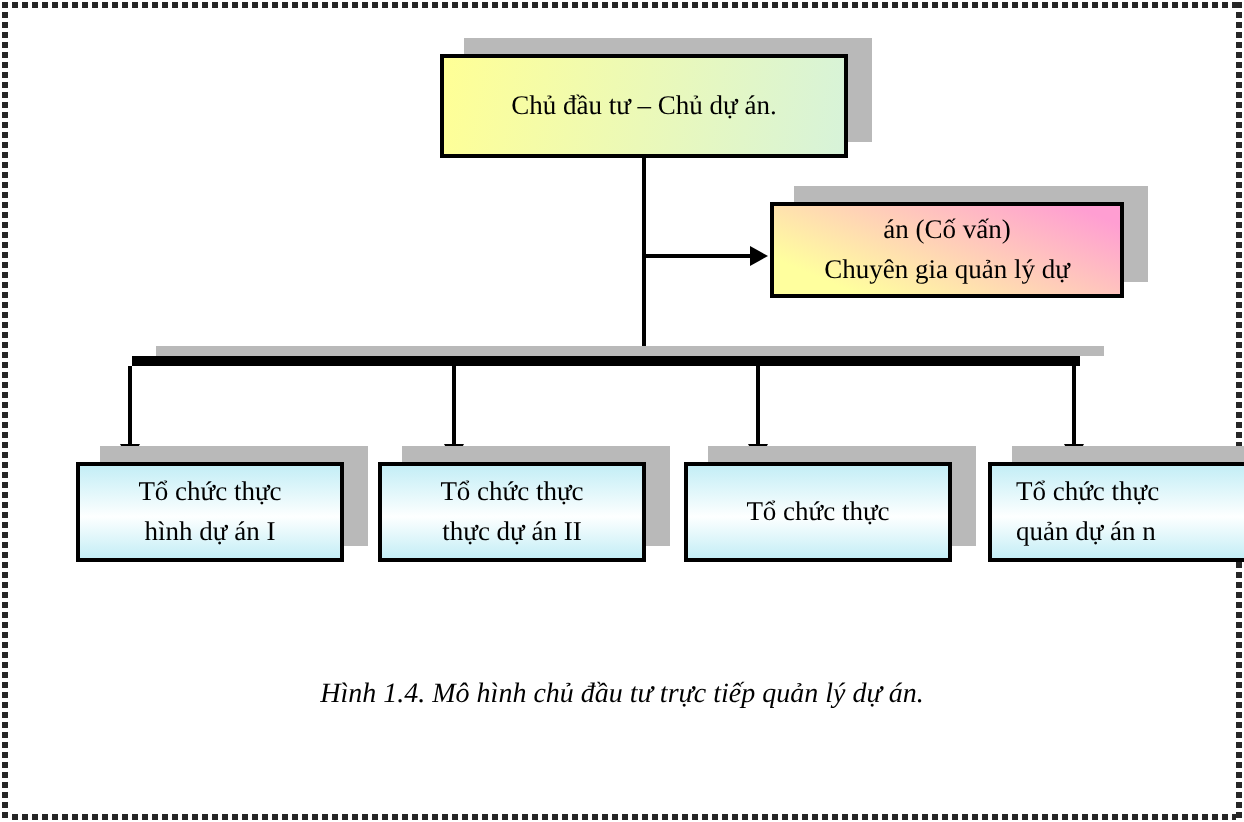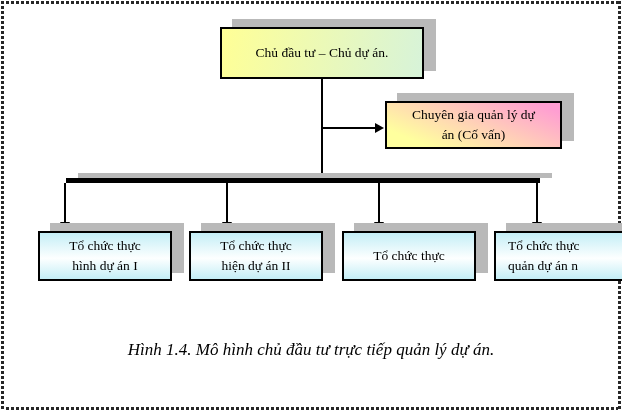--- a/index.html
+++ b/index.html
@@ -91,21 +91,21 @@
   .arrow-down.a1 { left: 60px; }
   .arrow-down.a2 { left: 222px; }
   .arrow-down.a3 { left: 374px; }
   .arrow-down.a4 { left: 532px; }
 
   .caption {
     position: absolute;
     left: 0; right: 0; top: 340px;
     text-align: center;
     font-style: italic;
-    font-size: 17px;
+    font-size: 14px;
     color: #000;
   }
 </style>
 </head>
 <body>
 
 <div class="frame">
   <div class="edge h top"></div>
   <div class="edge h bottom"></div>
   <div class="edge v left"></div>
@@ -122,31 +122,31 @@
   <div class="arrow arrow-down a1"></div>
   <div class="arrow arrow-down a2"></div>
   <div class="arrow arrow-down a3"></div>
   <div class="arrow arrow-down a4"></div>
 
   <div class="box owner-box">
     <div>Chủ đầu tư – Chủ dự án.</div>
   </div>
 
   <div class="box advisor-box">
+    <div>án (Cố vấn)</div>
     <div>Chuyên gia quản lý dự</div>
-    <div>án (Cố vấn)</div>
   </div>
 
   <div class="box unit-box unit-1">
     <div>Tổ chức thực</div>
     <div>hình dự án I</div>
   </div>
   <div class="box unit-box unit-2">
     <div>Tổ chức thực</div>
-    <div>hiện dự án II</div>
+    <div>thực dự án II</div>
   </div>
   <div class="box unit-box unit-3">
     <div>Tổ chức thực</div>
   </div>
   <div class="box unit-box unit-4">
     <div>Tổ chức thực</div>
     <div>quản dự án n</div>
   </div>
 
   <div class="caption">Hình 1.4. Mô hình chủ đầu tư trực tiếp quản lý dự án.</div>

